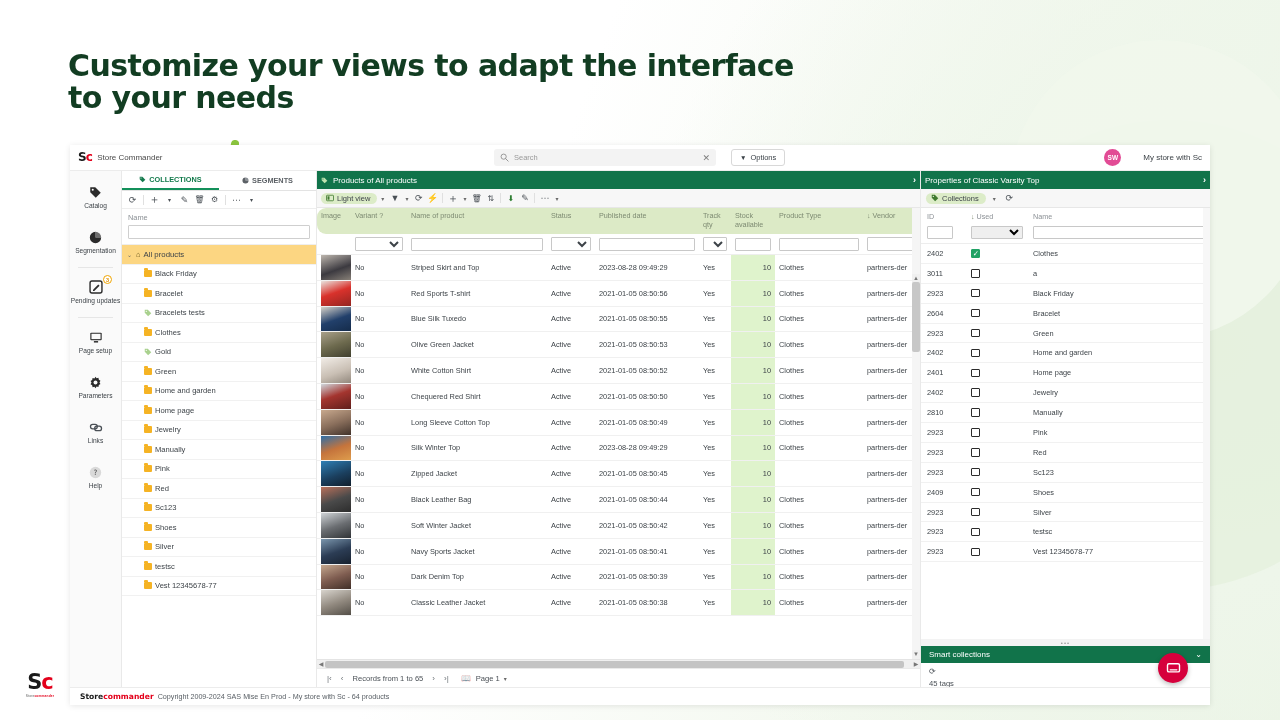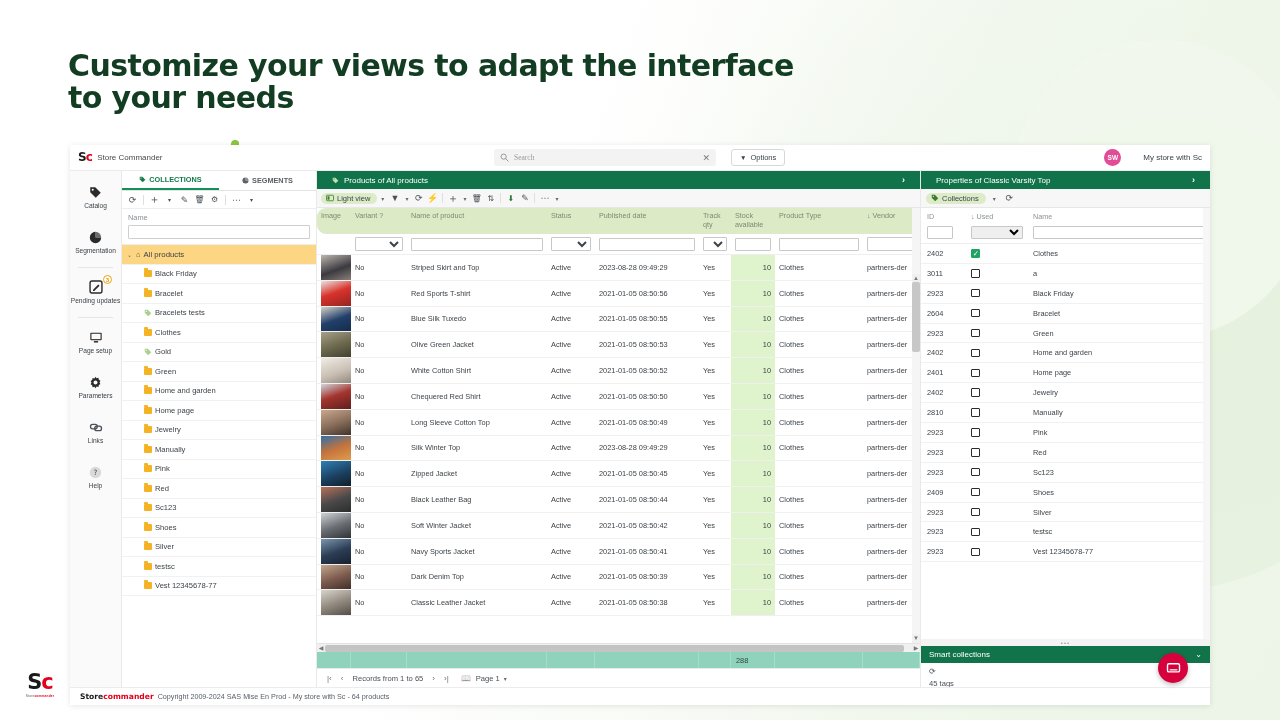--- a/index.html
+++ b/index.html
@@ -55,21 +55,21 @@
   
   .appbar { height:26px; position:relative; background:#fff; border-bottom:1px solid #ececec; }
   .brand { position:absolute; left:8px; top:6px; display:flex; align-items:center; gap:5px; }
   .brand .mark { font-family:"DejaVu Sans", sans-serif; font-weight:bold; font-size:12px;
      color:#1a1a1a; letter-spacing:-.8px; line-height:1; }
   .brand .mark em { font-style:normal; color:#e3001b; }
   .brand .bname { font-size:8px; color:#4a4a4a; }
 
   .searchbox {
     position:absolute; left:424px; top:4px; width:222px; height:17px;
-    background:#f3f3f3; border-radius:3px; display:flex; align-items:center; padding:0 6px; gap:5px;font-family:Liberation Serif, serif;
+    background:#f3f3f3; border-radius:3px; display:flex; align-items:center; padding:0 6px; gap:5px;
   }
   .searchbox .ph { font-size:7.5px; color:#9a9a9a; flex:1; }
   .searchbox .xb { font-size:9px; color:#7d7d7d; cursor:pointer; }
 
   .optbtn {
     position:absolute; left:661px; top:4px; height:17px; padding:0 8px;
     border:1px solid #d8d8d8; border-radius:3px; background:#fff;
     display:flex; align-items:center; gap:4px; font-size:7.5px; color:#3b4248;
   }
 
@@ -128,21 +128,21 @@
   .homeic { font-size:7.5px; color:#5b4a12; }
   .tree-empty { height:36px; }
 
   .locbar { height:18px; background:#137a4e; color:#fff; display:flex; align-items:center;
     padding:0 7px; font-size:8px; gap:4px; margin:6px 4px 0 4px; }
   .locbar .sp { flex:1; }
 
   
   .prodcol { flex:1; display:flex; flex-direction:column; background:#fff; min-width:0; }
   .panelhdr { height:18px; background:#11734a; color:#fff; display:flex; align-items:center;
-    padding:0 15px; gap:5px; font-size:8px; }
+    padding:0 4px; gap:5px; font-size:8px; }
   .panelhdr .sp { flex:1; }
   .panelhdr .chev { font-size:9px; font-weight:bold; cursor:pointer; }
 
   .prodtoolbar { height:19px; background:#f7f7f7; border-bottom:1px solid #e7e7e7;
     display:flex; align-items:center; gap:1px; padding:0 4px; }
   .viewchip { display:flex; align-items:center; gap:3px; background:#dcecc8; border-radius:9px;
     padding:1px 7px 1px 5px; font-size:7.5px; color:#3d4348; }
   .caret { font-size:6px; color:#6a6a6a; padding:0 3px; cursor:pointer; }
 
   .gridwrap { flex:1; position:relative; overflow:hidden; }
@@ -763,31 +763,20 @@
             <div class="vcap" style="bottom:0;">▼</div>
           </div>
         </div>
 
         <div class="hscroll">
           <div class="harrow" style="left:0">◀</div>
           <div class="hthumb"></div>
           <div class="harrow" style="right:0">▶</div>
         </div>
 
-        <div class="sumrow">
-          <div class="sumcell" style="width:34px"></div>
-          <div class="sumcell" style="width:56px"></div>
-          <div class="sumcell" style="width:140px"></div>
-          <div class="sumcell" style="width:48px"></div>
-          <div class="sumcell" style="width:104px"></div>
-          <div class="sumcell" style="width:32px"></div>
-          <div class="sumcell num" style="width:44px">288</div>
-          <div class="sumcell" style="width:88px"></div>
-          <div class="sumcell" style="flex:1"></div>
-        </div>
 
         <div class="pager">
           <span class="nav">|‹</span>
           <span class="nav">‹</span>
           <span>Records from 1 to 65</span>
           <span class="nav">›</span>
           <span class="nav">›|</span>
           <span class="pagechip">
             <span class="bk">📖</span>
             <span>Page 1</span>

